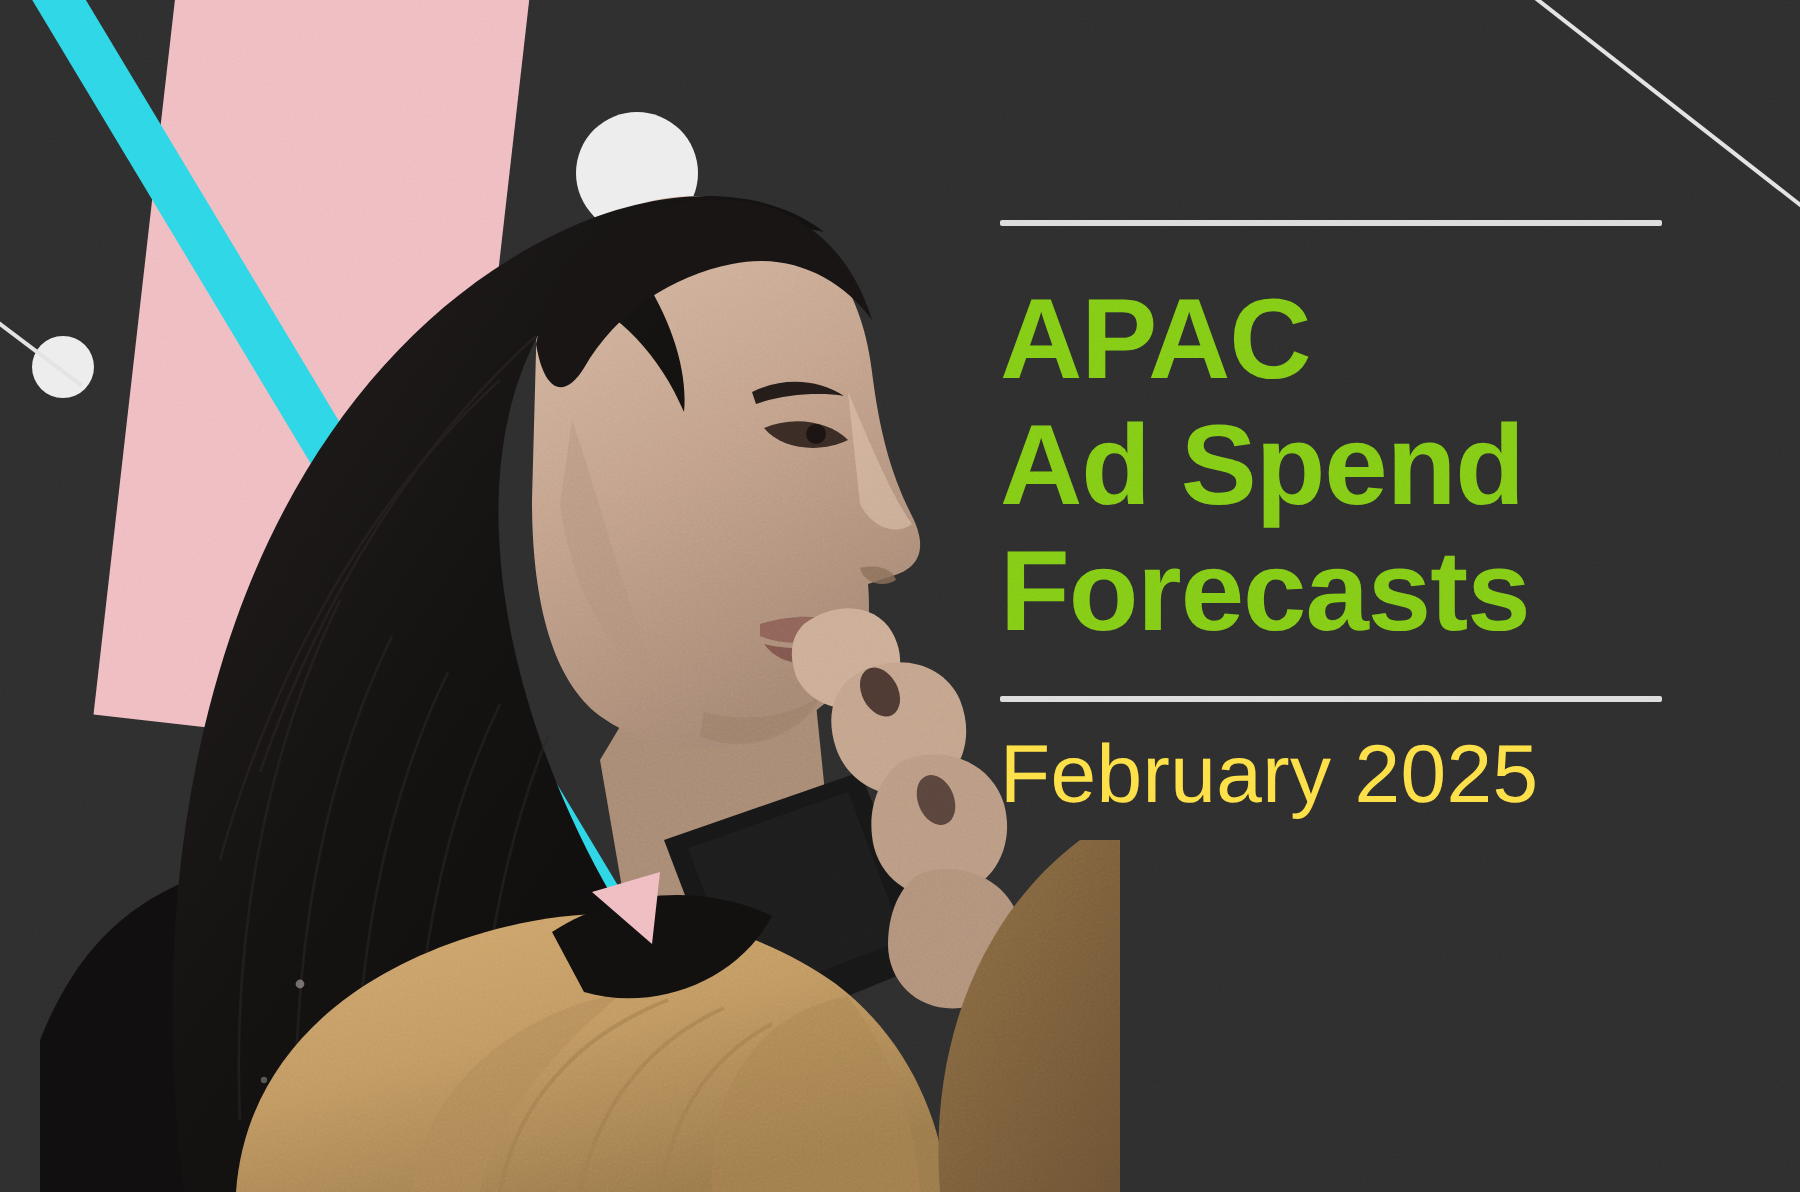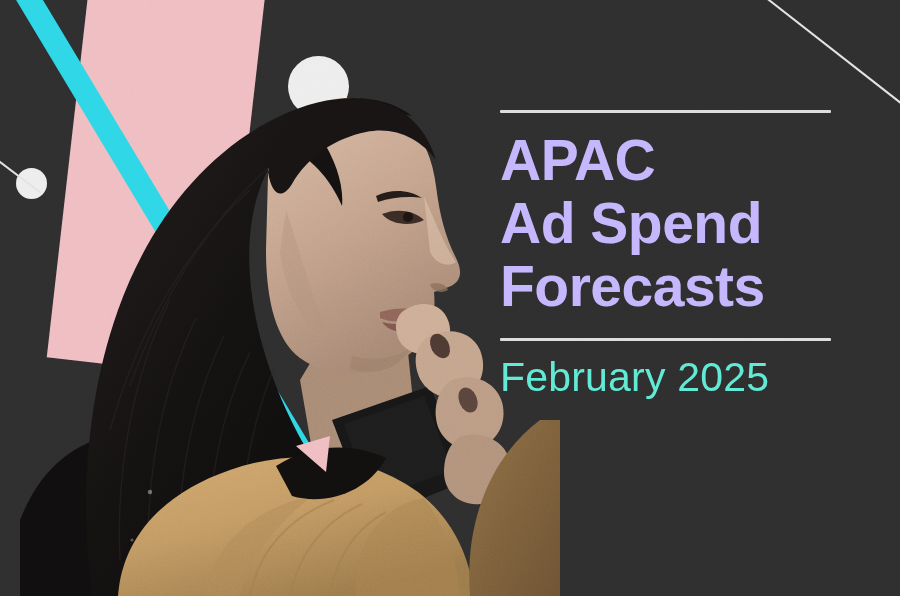--- a/index.html
+++ b/index.html
@@ -121,37 +121,37 @@
 
   .rule {
     width: 331px;
     height: 3px;
     background: #dcdcdc;
     border-radius: 1px;
   }
 
   .title {
     margin: 0;
-    padding-top: 16px;
-    color: #c4b5fd;
+    padding-top: 26px;
+    color: #84cc16;
     font-size: 57px;
     line-height: 63px;
     font-weight: bold;
     letter-spacing: -0.5px;
     white-space: pre-line;
   }
 
   .rule-bottom {
     margin-top: 20px;
   }
 
   .subtitle {
     margin: 0;
     padding-top: 12px;
-    color: #5eead4;
+    color: #fde047;
     font-size: 41px;
     line-height: 48px;
     font-weight: normal;
     letter-spacing: 0.2px;
   }
 </style>
 </head>
 <body>
 
 <div class="slide">

